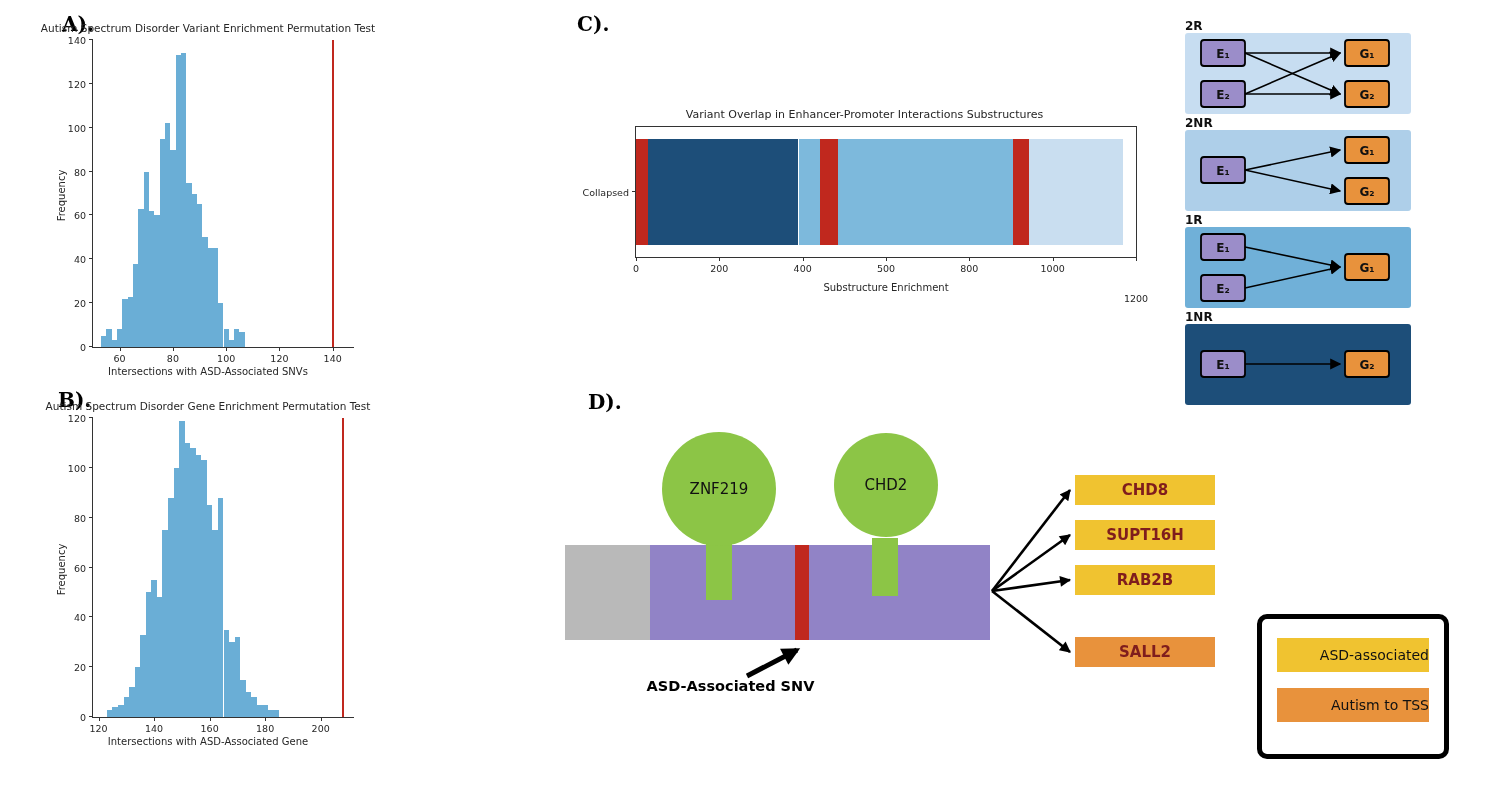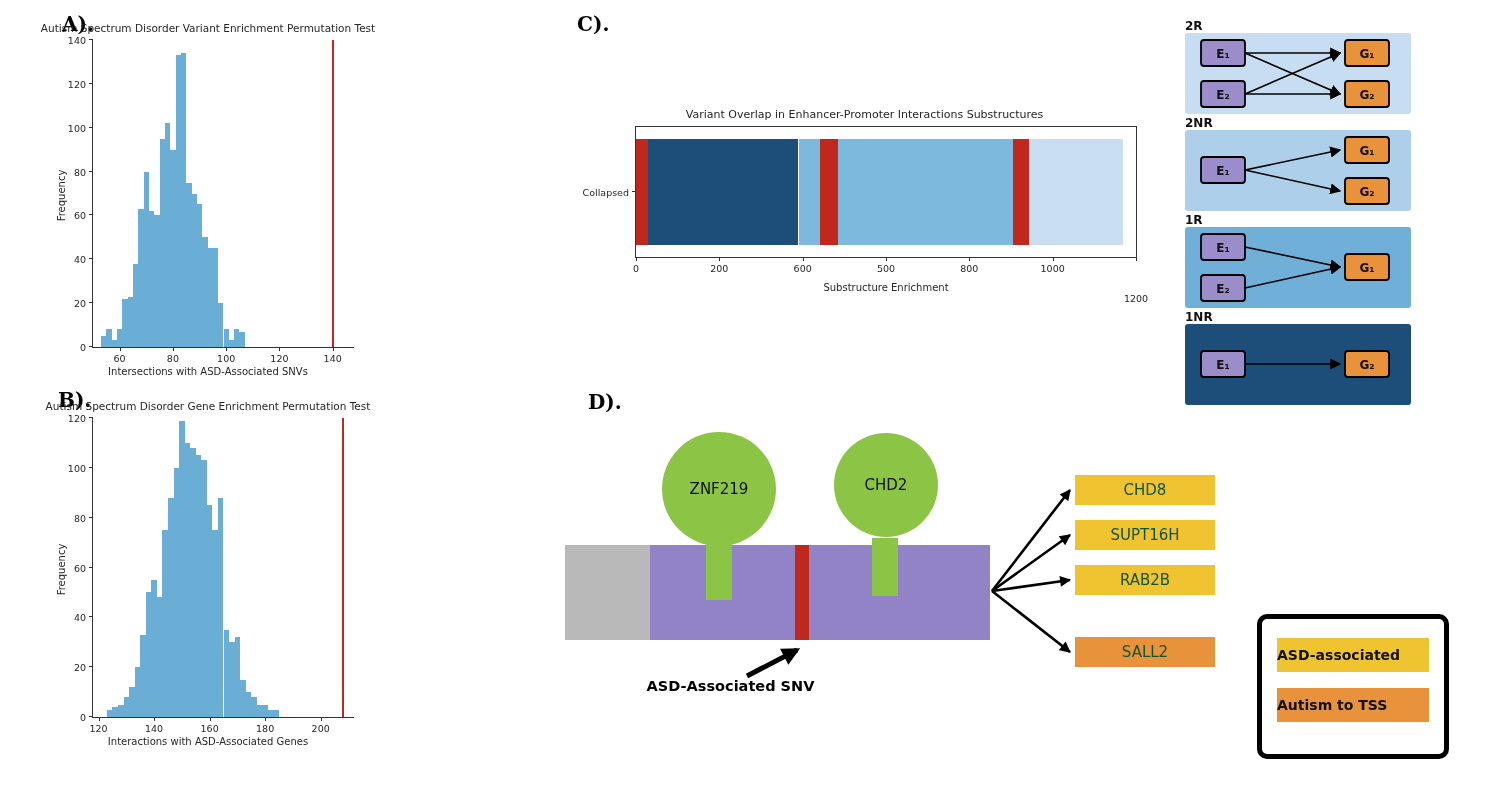--- a/index.html
+++ b/index.html
@@ -35,24 +35,24 @@
   .drect{position:absolute}
   #dGray{left:565px;top:545px;width:85px;height:95px;background:var(--gray)}
   #dPurple{left:650px;top:545px;width:340px;height:95px;background:var(--purple)}
   #dStripe{left:795px;top:545px;width:14px;height:95px;background:var(--red)}
   .stem{position:absolute;width:26px;background:var(--green)}
   .tf-circle{position:absolute;border-radius:50%;background:var(--green);text-align:center;
              font-size:15px;color:#111}
   #snvLabel{position:absolute;left:638px;top:678px;width:185px;text-align:center;
             font-weight:bold;font-size:14.5px;color:#000}
   .gene-box{position:absolute;left:1075px;width:140px;height:30px;line-height:30px;
-            text-align:center;font-weight:normal;font-size:15px;color:#14532d}
+            text-align:center;font-weight:bold;font-size:15px;color:#7f1d1d}
   #dLegend{position:absolute;left:1257px;top:614px;width:192px;height:145px;background:#fff;
            border:5px solid #000;border-radius:10px;padding:19px 15px 0 15px}
-  .dleg-row{height:34px;line-height:34px;text-align:left;font-weight:bold;font-size:14px;
+  .dleg-row{height:34px;line-height:34px;text-align:right;font-weight:normal;font-size:14px;
             color:#111;margin-bottom:16px}
   #d-arrows{position:absolute;left:0;top:0;width:1500px;height:802px;pointer-events:none}
 </style>
 </head>
 <body>
 
 <div id="stage">
 
   <div class="panel-label" style="left:62px;top:12px">A).</div>
   <div class="panel-label" style="left:58px;top:388px">B).</div>
@@ -175,38 +175,38 @@
         <div class="xtickmark" style="left: 5.55319px;"></div>
         <div class="xtick" style="left: 61.0851px;">140</div>
         <div class="xtickmark" style="left: 61.0851px;"></div>
         <div class="xtick" style="left: 116.617px;">160</div>
         <div class="xtickmark" style="left: 116.617px;"></div>
         <div class="xtick" style="left: 172.149px;">180</div>
         <div class="xtickmark" style="left: 172.149px;"></div>
         <div class="xtick" style="left: 227.681px;">200</div>
         <div class="xtickmark" style="left: 227.681px;"></div>
       </div>
-    <div class="xlabel" style="top:350px">Interactions with ASD-Associated Genes</div>
+    <div class="xlabel" style="top:350px">Intersections with ASD-Associated Gene</div>
   </div>
 
   <div class="chart" id="chartC" style="left:577px;top:100px;width:575px;height:200px">
     <div class="chart-title" style="top:8px;font-size:11px">Variant Overlap in Enhancer-Promoter Interactions Substructures</div>
     <div class="plot boxed" style="left:58px;top:26px;width:502px;height:132px">
         <div class="seg" style="left: 0px; width: 11.6667px; top: 11.7px; height: 106.6px; background: rgb(192, 40, 30);"></div>
         <div class="seg" style="left: 11.6667px; width: 150.833px; top: 11.7px; height: 106.6px; background: rgb(29, 78, 121);"></div>
         <div class="seg" style="left: 162.5px; width: 21.6667px; top: 11.7px; height: 106.6px; background: rgb(125, 185, 220);"></div>
         <div class="seg" style="left: 184.167px; width: 17.5px; top: 11.7px; height: 106.6px; background: rgb(192, 40, 30);"></div>
         <div class="seg" style="left: 201.667px; width: 175px; top: 11.7px; height: 106.6px; background: rgb(125, 185, 220);"></div>
         <div class="seg" style="left: 376.667px; width: 16.6667px; top: 11.7px; height: 106.6px; background: rgb(192, 40, 30);"></div>
         <div class="seg" style="left: 393.333px; width: 94.1667px; top: 11.7px; height: 106.6px; background: rgb(201, 222, 240);"></div>
         <div class="xtick" style="left: 0px;">0</div>
         <div class="xtickmark" style="left: 0px;"></div>
         <div class="xtick" style="left: 83.3333px;">200</div>
         <div class="xtickmark" style="left: 83.3333px;"></div>
-        <div class="xtick" style="left: 166.667px;">600</div>
+        <div class="xtick" style="left: 166.667px;">400</div>
         <div class="xtickmark" style="left: 166.667px;"></div>
         <div class="xtick" style="left: 250px;">500</div>
         <div class="xtickmark" style="left: 250px;"></div>
         <div class="xtick" style="left: 333.333px;">800</div>
         <div class="xtickmark" style="left: 333.333px;"></div>
         <div class="xtick" style="left: 416.667px;">1000</div>
         <div class="xtickmark" style="left: 416.667px;"></div>
         <div class="xtick" style="left: 500px; margin-top: 36px;">1200</div>
         <div class="xtickmark" style="left: 500px;"></div>
         <div class="ytick" style="bottom: 65px;">Collapsed</div>

